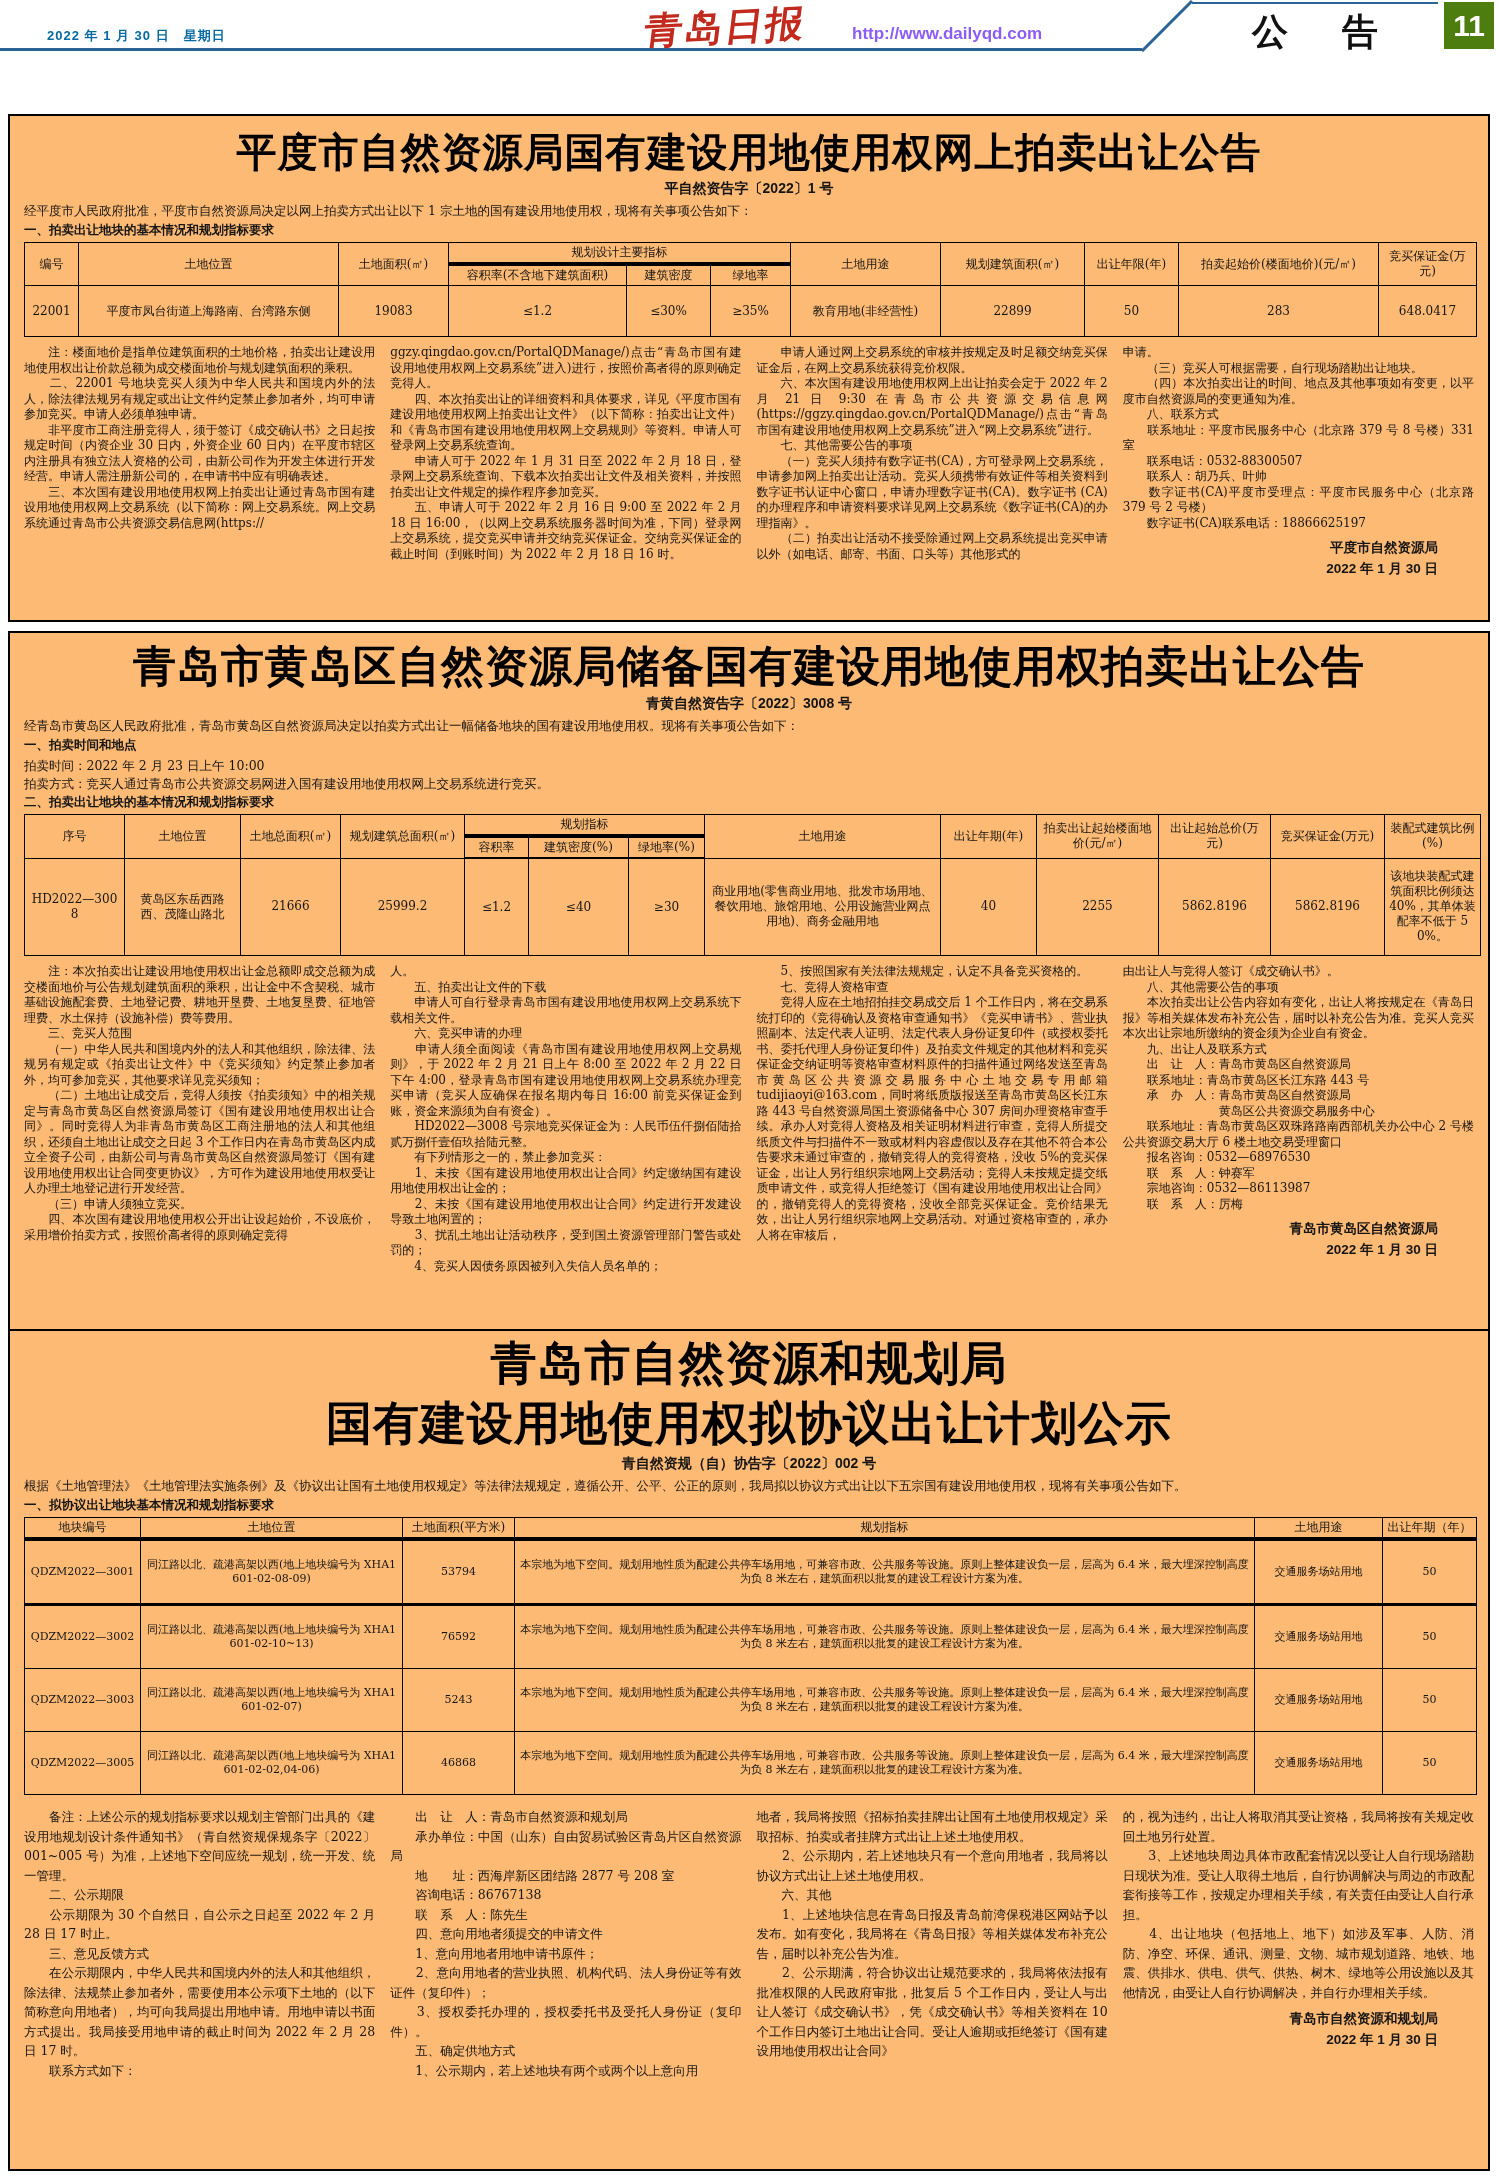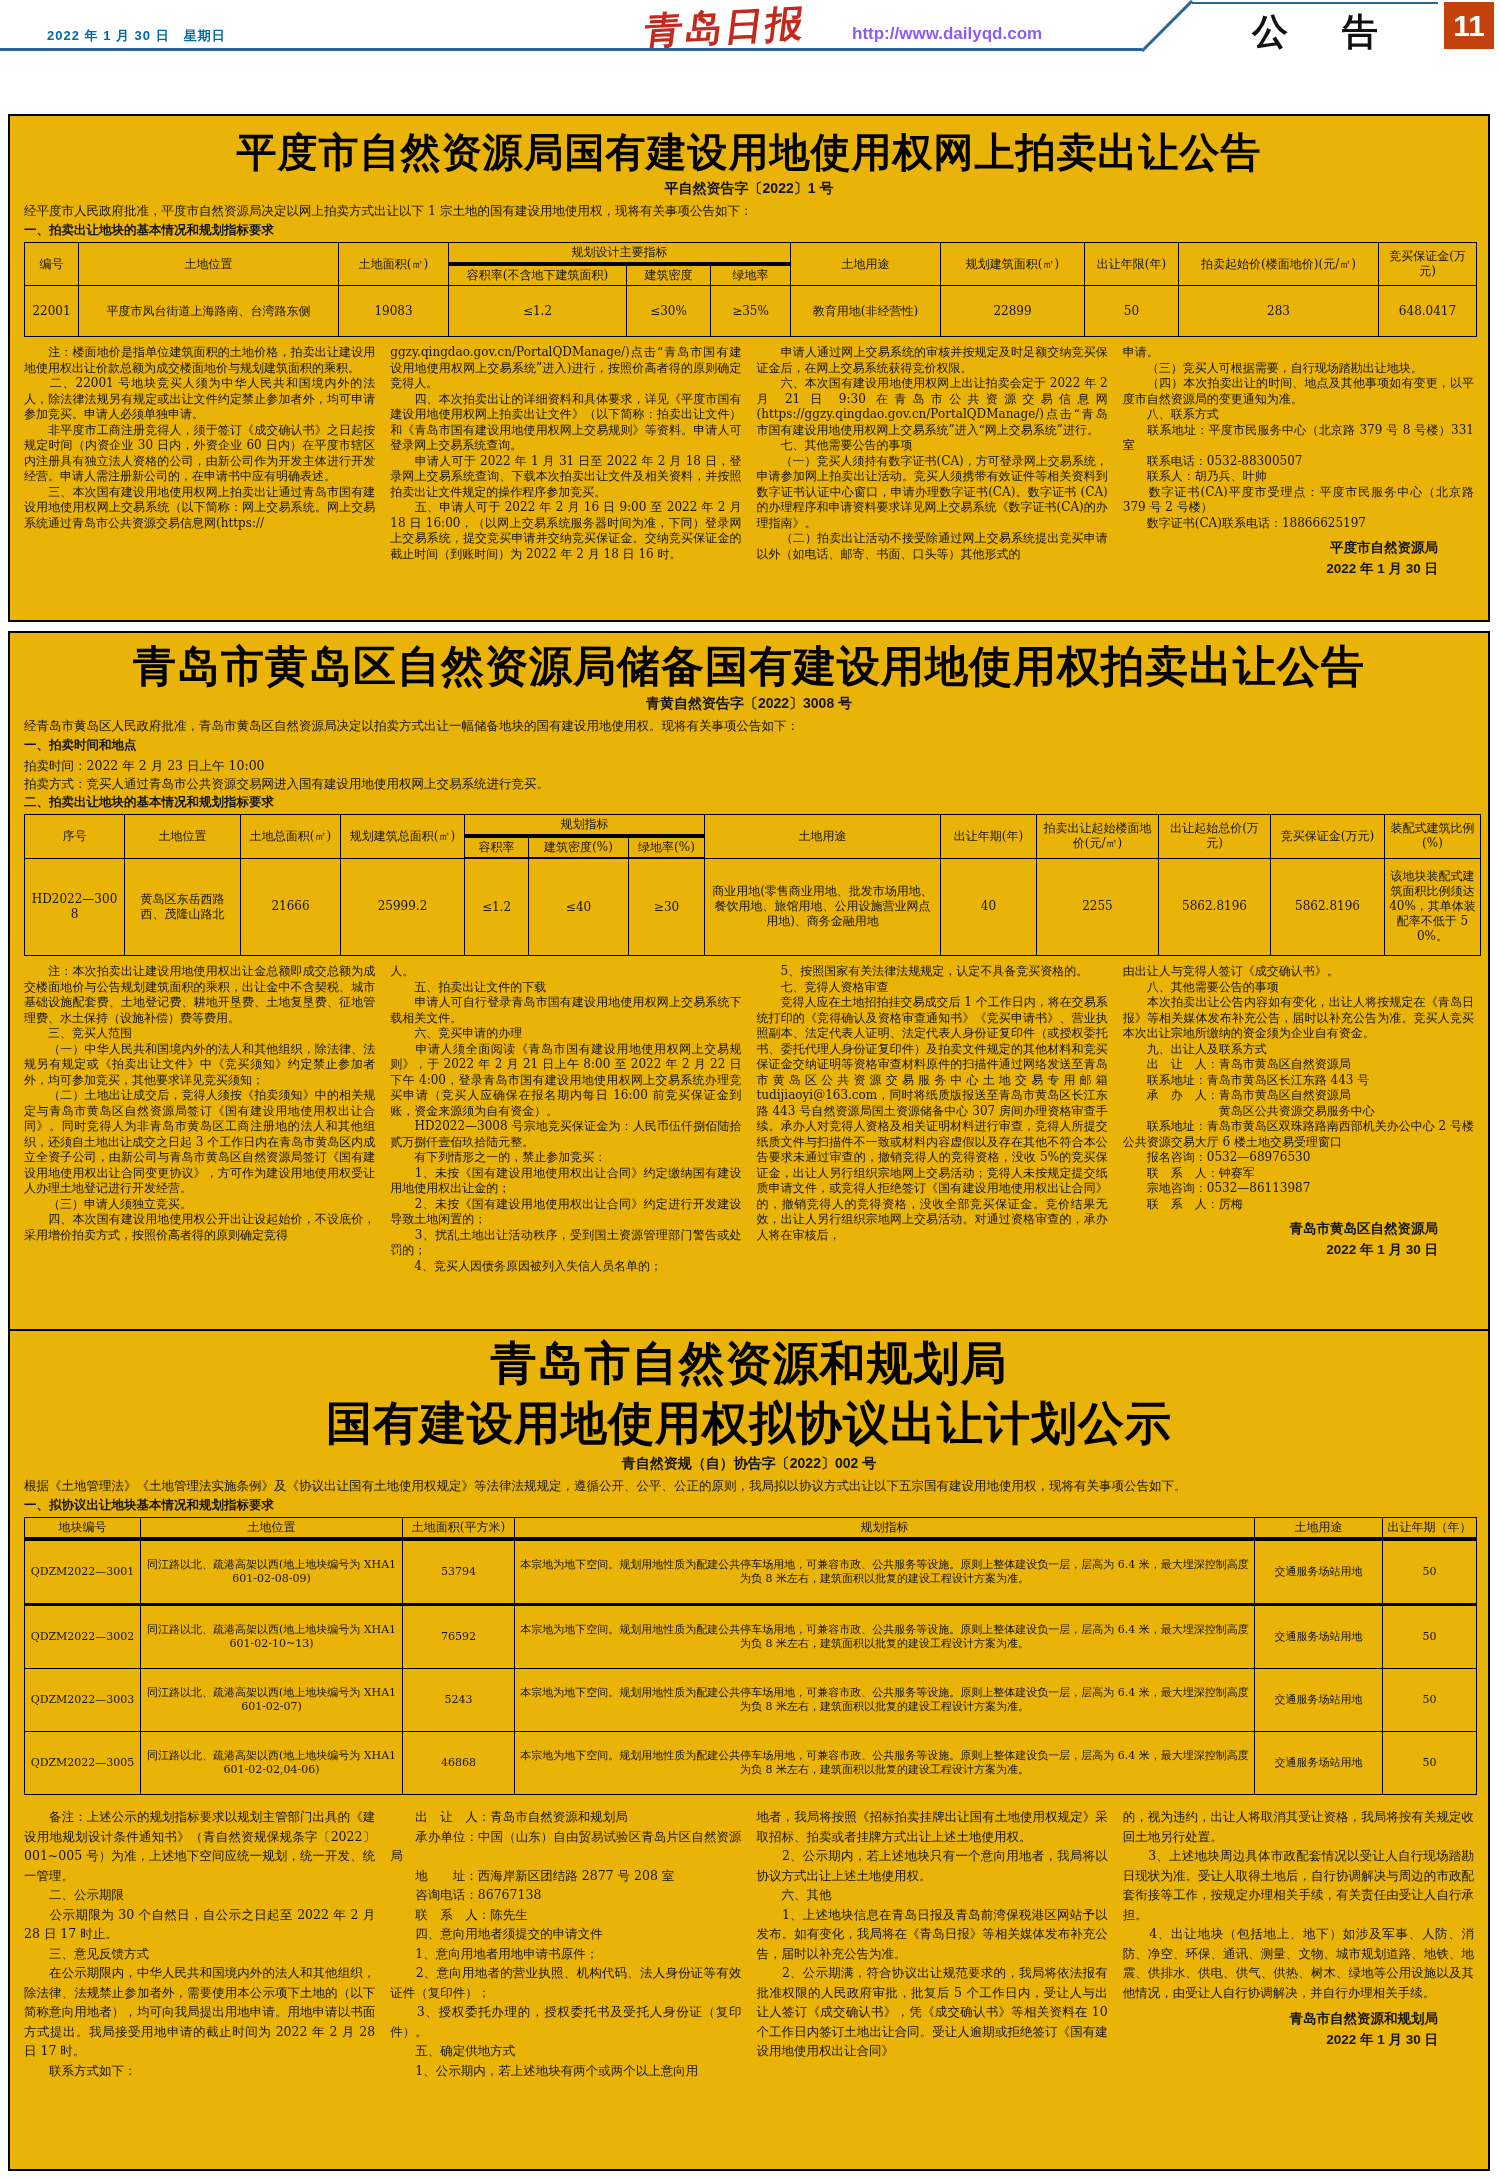--- a/index.html
+++ b/index.html
@@ -9,25 +9,25 @@
   
   .masthead{position:absolute;left:0;top:0;width:1500px;height:54px;}
   .mh-date{position:absolute;left:3px;top:27px;font:bold 13px "Liberation Sans",sans-serif;color:#0369a1;letter-spacing:1px;margin-left:44px;}
   .mh-rule{position:absolute;left:0;top:48px;width:1142px;height:3px;background:#2a6496;}
   .mh-rule-top{position:absolute;left:1192px;top:2px;width:246px;height:2px;background:#2a6496;}
   .mh-diag{position:absolute;left:1140px;top:0;width:54px;height:52px;}
   .mh-logo{position:absolute;left:645px;top:2px;font:bold 38px "DejaVu Serif",serif;color:#c22a1e;
            transform:skewX(-10deg) rotate(-3deg);letter-spacing:2px;}
   .mh-url{position:absolute;left:852px;top:24px;font:bold 17px "Liberation Sans",sans-serif;color:#8b5cf6;}
   .mh-section{position:absolute;left:1252px;top:8px;font:bold 36px "Liberation Sans",sans-serif;color:#111;letter-spacing:22px;white-space:nowrap;}
-  .mh-pagenum{position:absolute;left:1444px;top:2px;width:50px;height:47px;background:#c2410c;color:#fff;
+  .mh-pagenum{position:absolute;left:1444px;top:2px;width:50px;height:47px;background:#4d7c0f;color:#fff;
               font:bold 30px "Liberation Sans",sans-serif;text-align:center;line-height:47px;}
 
   
-  .notice{position:absolute;left:8px;width:1482px;border:2px solid #000;background:#eab308;
+  .notice{position:absolute;left:8px;width:1482px;border:2px solid #000;background:#fdba74;
           padding:0 14px;box-sizing:border-box;overflow:hidden;}
   #box1{top:114px;height:508px;}
   #box2{top:631px;height:842px;}
   #box3{top:1329px;height:842px;}
 
   .headline{font-family:"Liberation Sans",sans-serif;font-weight:900;text-align:center;color:#000;
             letter-spacing:1px;}
   #box1 .headline{font-size:40px;line-height:48px;margin:12px 0 2px;}
   #box2 .headline{font-size:43px;line-height:50px;margin:8px 0 0;}
   #box3 .headline{font-size:46px;line-height:56px;margin:4px 0 0;}

